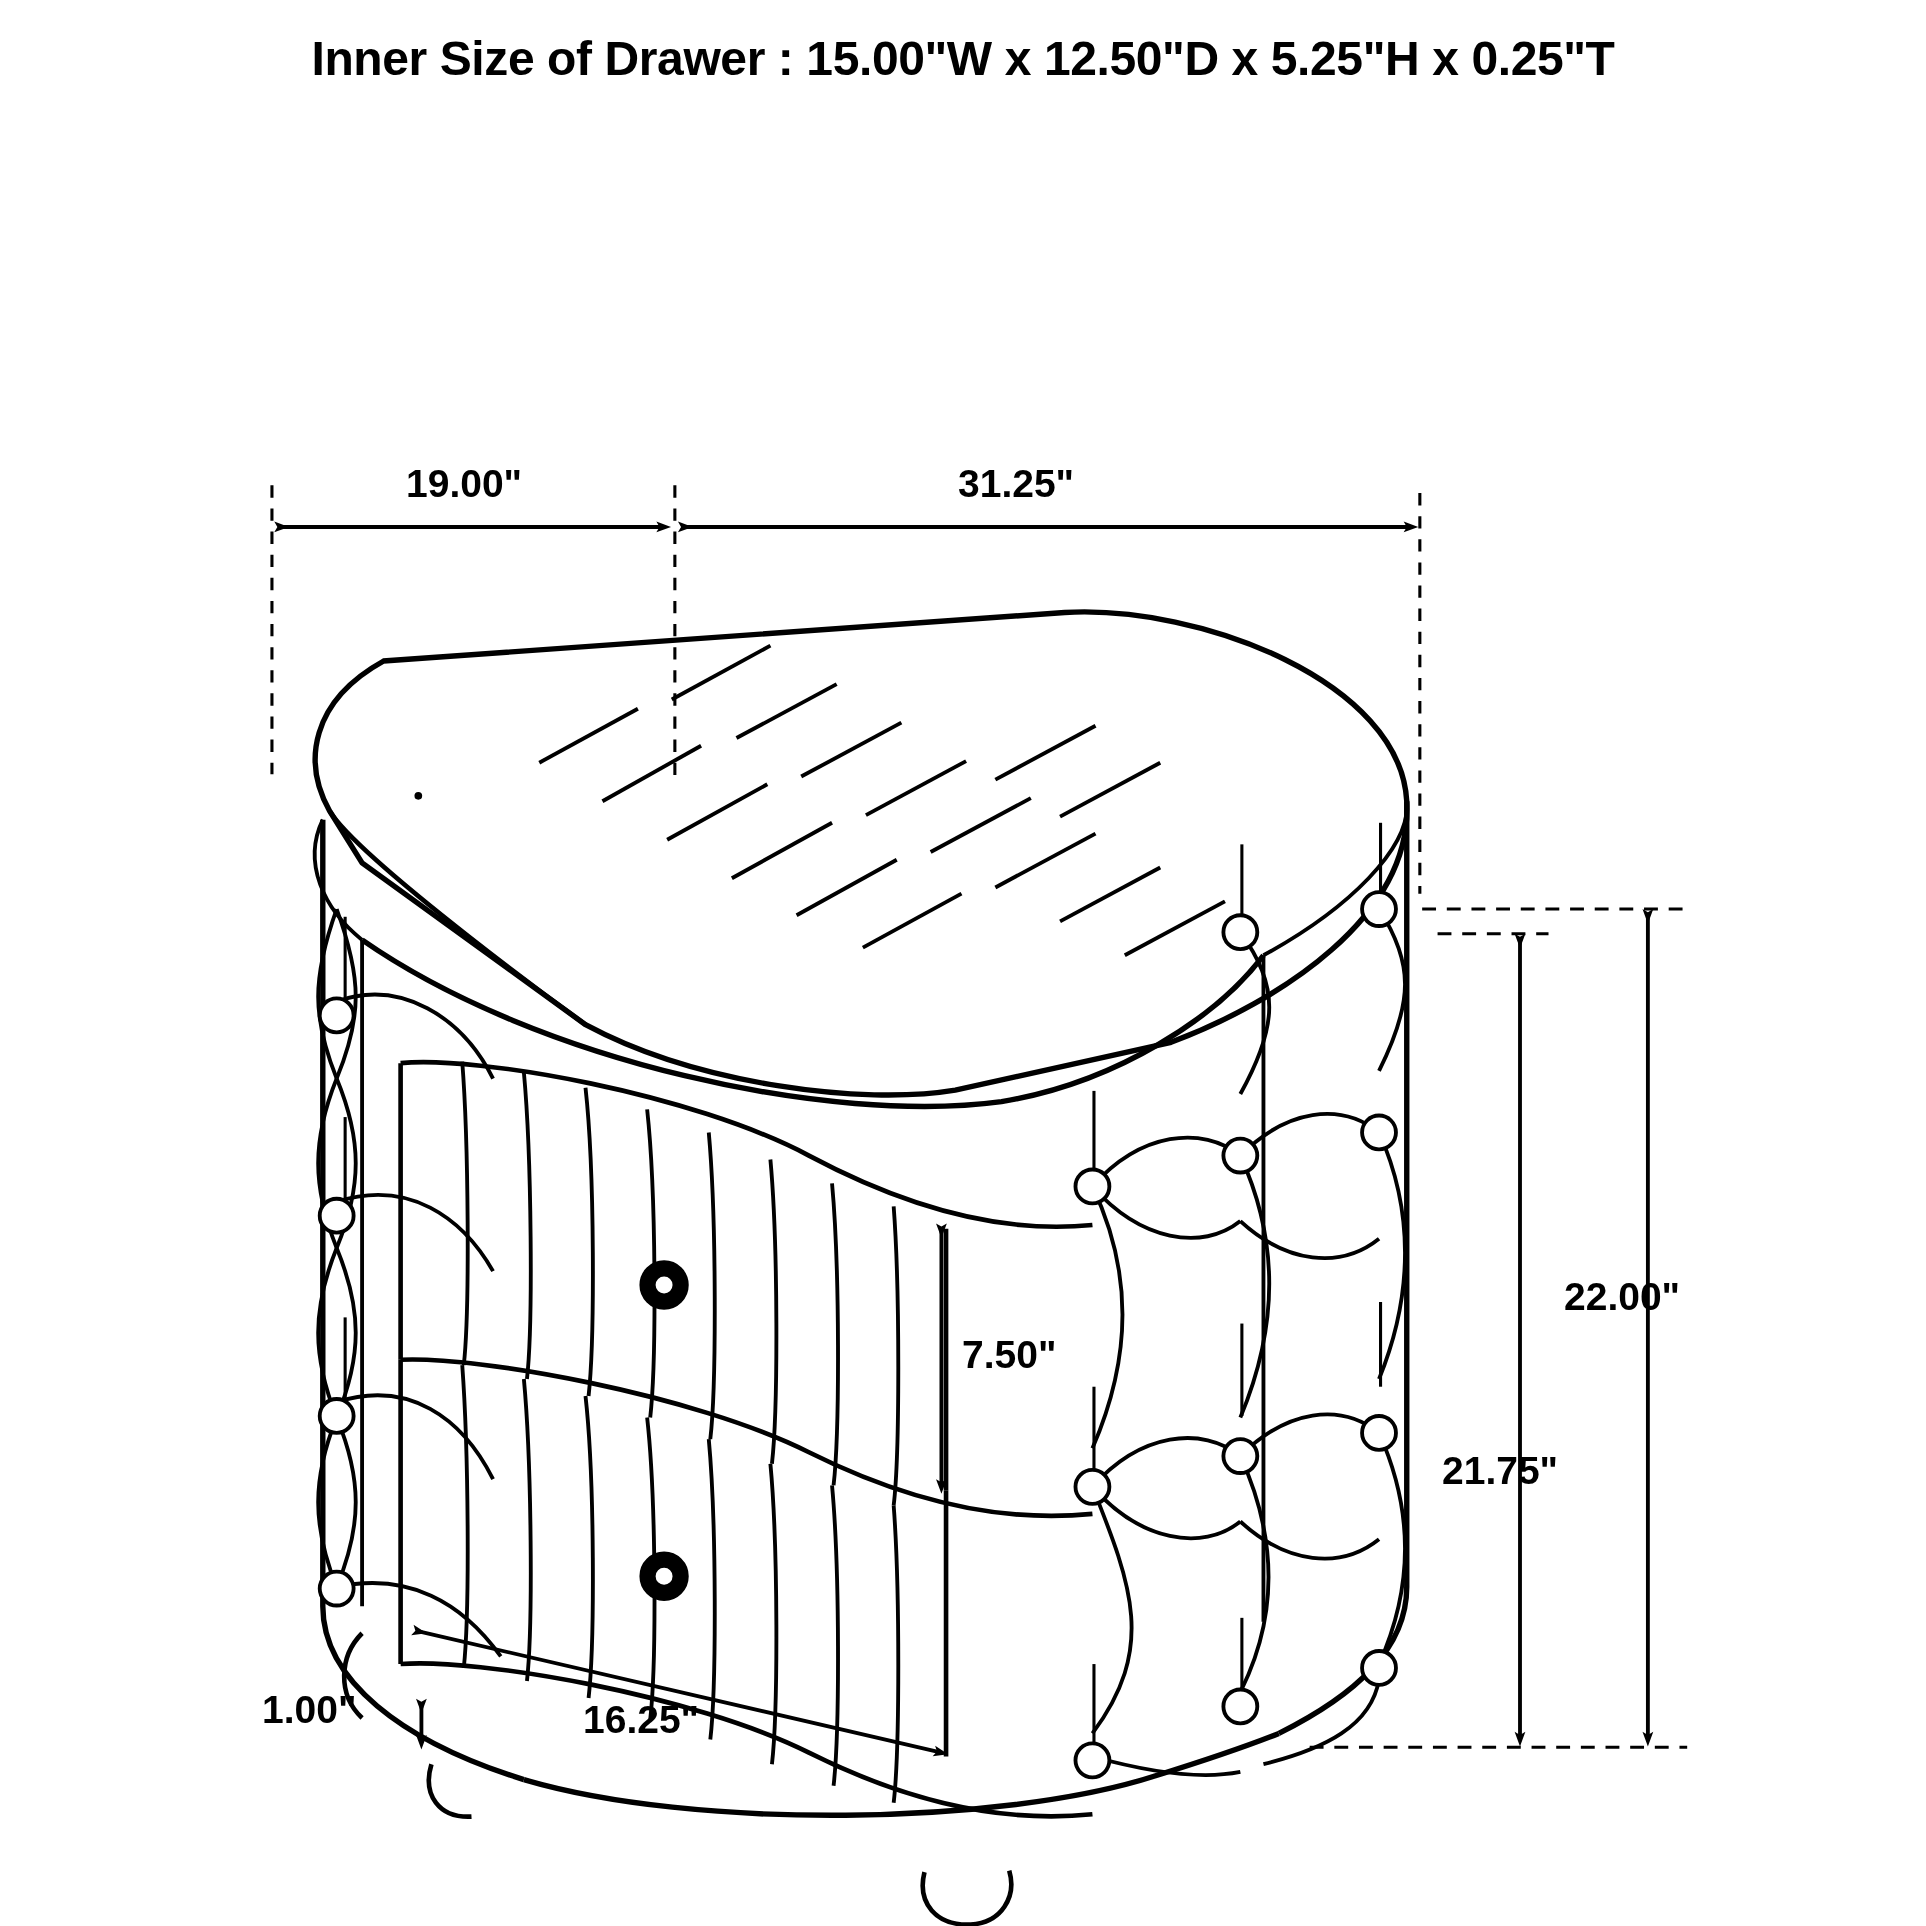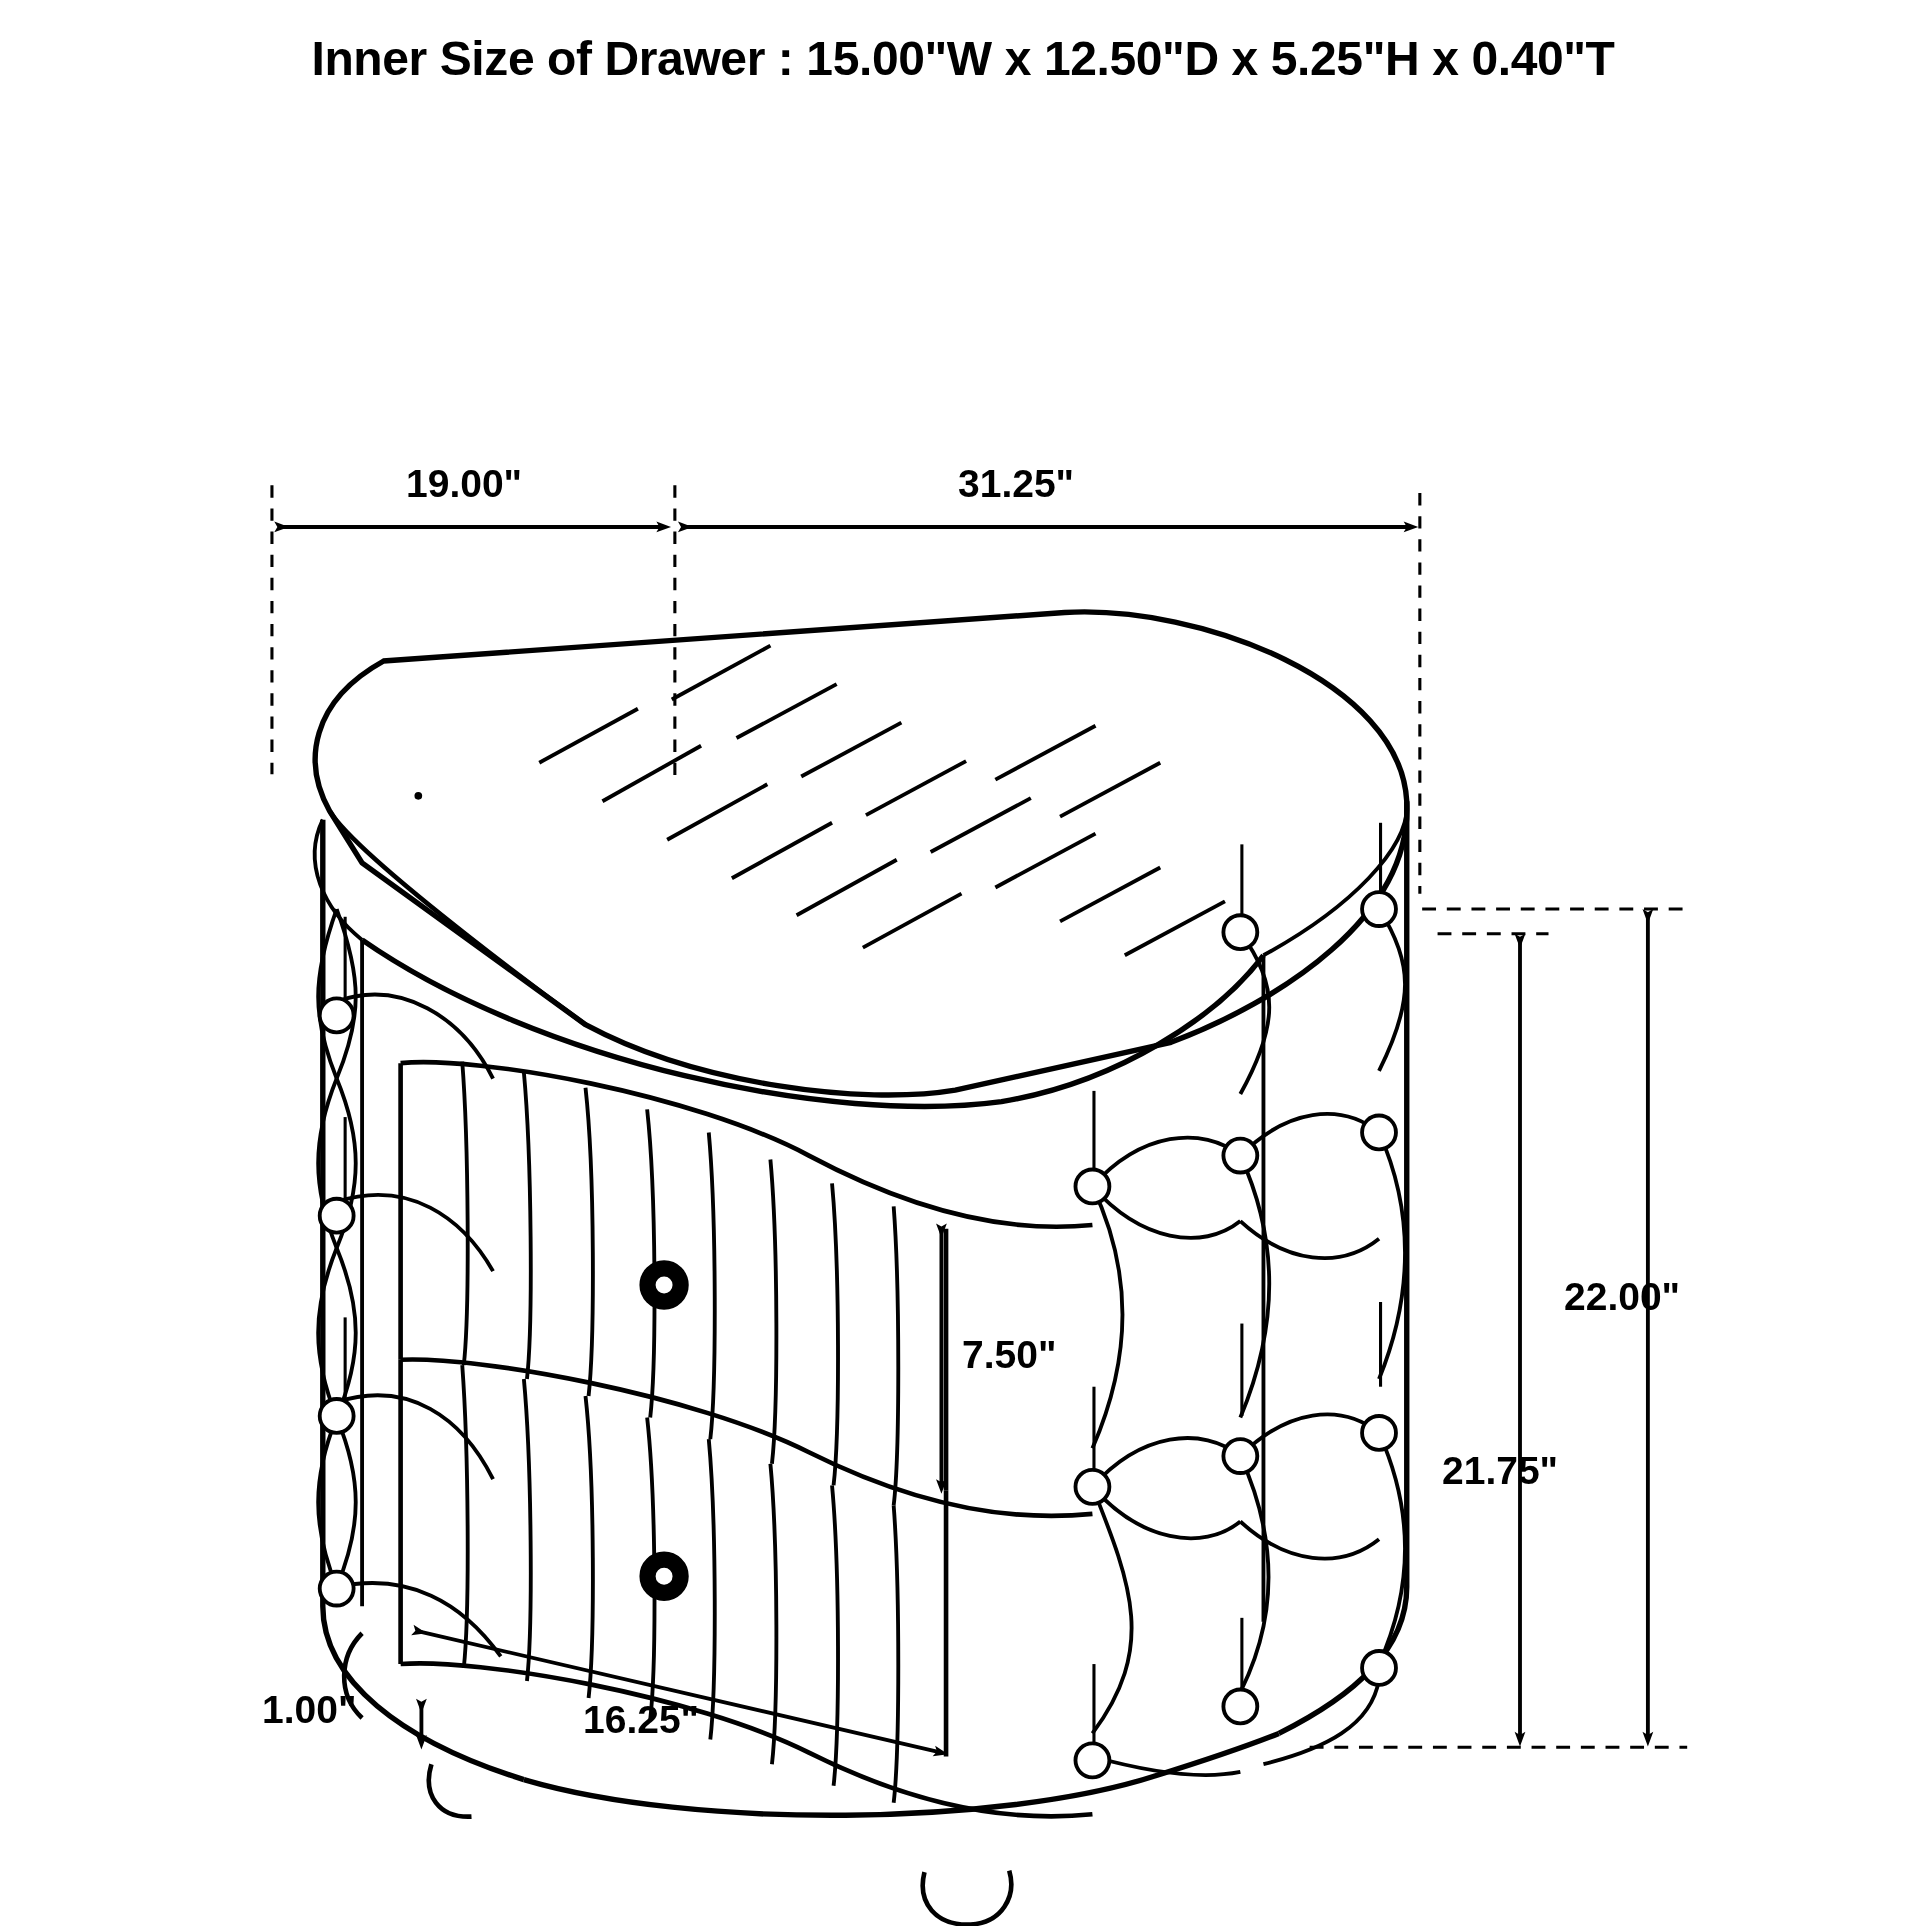--- a/index.html
+++ b/index.html
@@ -45,21 +45,21 @@
     font-weight: bold;
     color: #000000;
     white-space: nowrap;
   }
 </style>
 </head>
 <body>
 
 <div id="stage">
 
-  <div class="title">Inner Size of Drawer : 15.00"W x 12.50"D x 5.25"H x 0.40"T</div>
+  <div class="title">Inner Size of Drawer : 15.00"W x 12.50"D x 5.25"H x 0.25"T</div>
 
   <svg class="diagram" viewBox="0 0 2500 2500">
     <defs>
       <marker id="arrHead" markerWidth="22" markerHeight="22" refX="11" refY="8" orient="auto" markerUnits="userSpaceOnUse">
         <path d="M1,1 L20,8 L1,15 L5,8 Z" fill="#000"></path>
       </marker>
     </defs>
 
     <g stroke="#000" fill="none" stroke-width="5">
 

